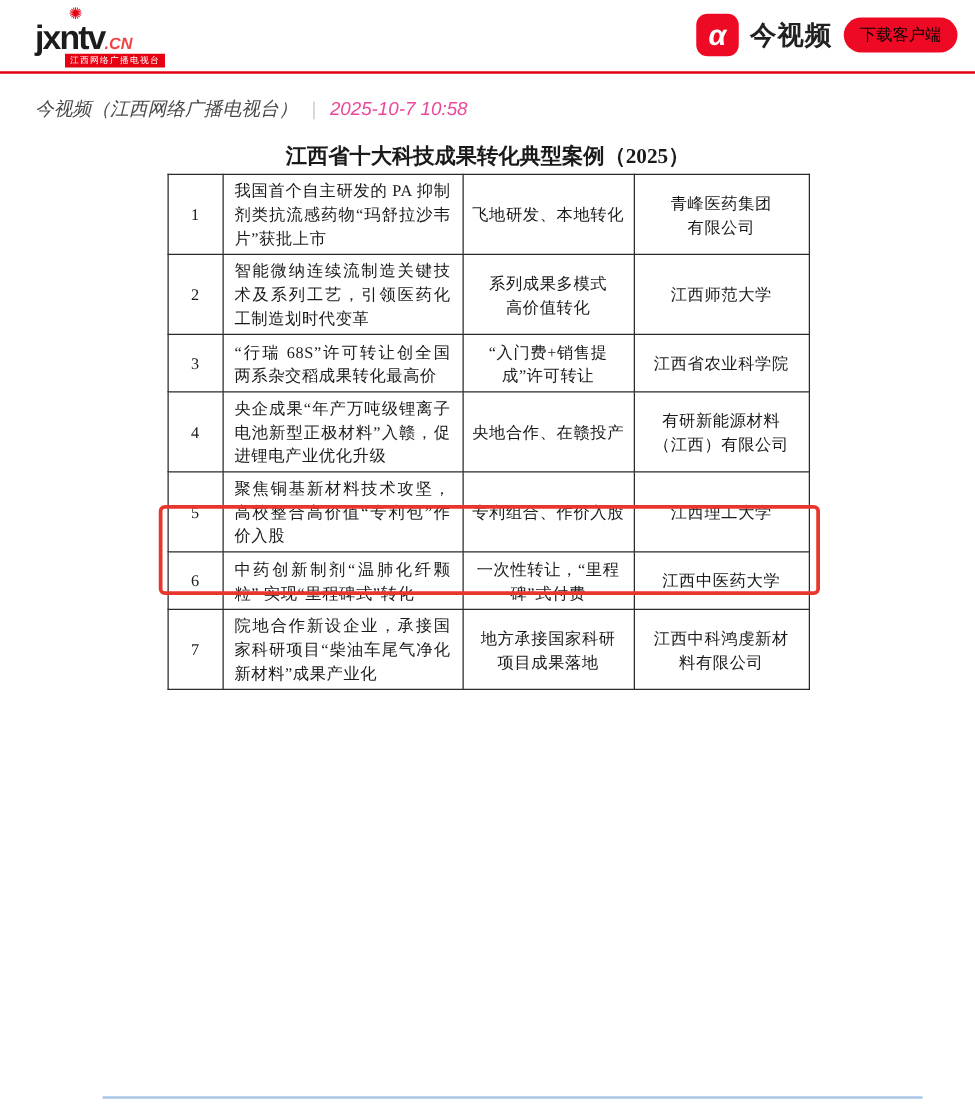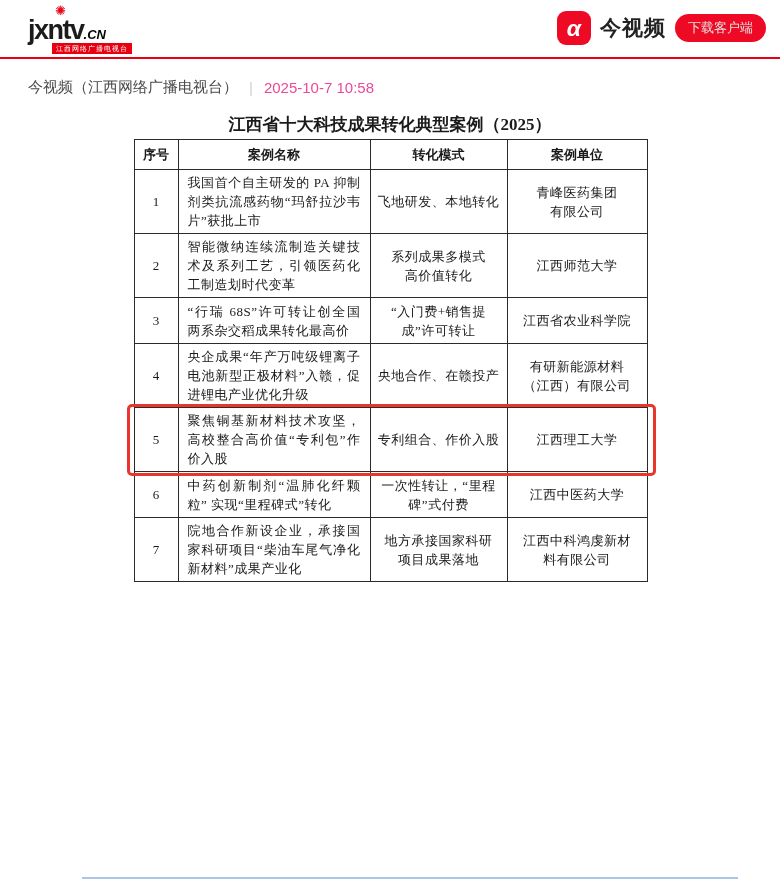--- a/index.html
+++ b/index.html
@@ -5,35 +5,35 @@
   html,body{margin:0;padding:0;background:#fff;}
   .page{width:780px;height:886px;position:relative;overflow:hidden;background:#fff;
         font-family:"Liberation Sans","DejaVu Sans",sans-serif;}
 
   
   .header{position:relative;height:57px;border-bottom:2px solid #e60012;background:#fff;}
   .logo{position:absolute;left:28px;top:6px;width:130px;height:48px;cursor:pointer;}
   .pinwheel{position:absolute;left:27px;top:-2px;color:#e60012;font-size:13px;line-height:13px;}
   .logo-text{position:absolute;left:0;top:9px;white-space:nowrap;}
   .logo-jx{font-weight:800;font-size:27px;letter-spacing:-1.5px;color:#1c1c1c;}
-  .logo-cn{font-style:italic;font-weight:700;font-size:13px;color:#000000;}
+  .logo-cn{font-style:italic;font-weight:700;font-size:13px;color:#ef4444;}
   .logo-banner{position:absolute;left:24px;top:37px;background:#e60012;color:#fff;
                font-size:7px;line-height:9px;padding:1px 4px;letter-spacing:1px;white-space:nowrap;}
   .header-right{position:absolute;right:14px;top:11px;display:flex;align-items:center;gap:9px;}
   .jsp-logo{width:34px;height:34px;background:#ee0a24;border-radius:9px;color:#fff;
             display:flex;align-items:center;justify-content:center;
             font-size:23px;font-weight:bold;font-style:italic;cursor:pointer;}
   .jsp-name{font-size:21px;color:#222;font-weight:700;letter-spacing:1px;}
-  .download-btn{background:#ee0a24;color:#e5e5e5;font-size:13px;padding:5px 13px;border-radius:15px;
+  .download-btn{background:#ee0a24;color:#000000;font-size:13px;padding:5px 13px;border-radius:15px;
                 border:none;cursor:pointer;font-family:inherit;}
 
   
   .article{padding:0 28px;}
   .title{margin-top:33px;font-size:28px;font-weight:700;color:#222;line-height:41px;}
-  .byline{margin-top:19px;font-size:15px;color:#4a4a4a;display:flex;align-items:center;gap:11px;}
+  .byline{margin-top:19px;font-size:15px;color:#4a4a4a;display:flex;align-items:center;gap:11px;font-style:italic;}
   .byline .sep{color:#cfcfcf;}
   .byline .date{color:#ec4899;}
   .para{margin-top:29px;font-size:17px;color:#333;line-height:34px;text-indent:2em;text-align:justify;}
 
   
   .table-box{width:513px;margin:15px auto 0;position:relative;
              font-family:"Liberation Serif","DejaVu Serif",serif;color:#1a1a1a;}
   .table-title{text-align:center;font-size:17px;font-weight:700;line-height:25px;}
   table.cases{border-collapse:collapse;width:100%;margin-top:2px;table-layout:fixed;}
   .cases th,.cases td{border:1px solid #2b2b2b;font-size:13px;padding:2px 4px;vertical-align:middle;}
@@ -75,26 +75,20 @@
     <div class="table-box">
       <div class="table-title">江西省十大科技成果转化典型案例（2025）</div>
       <table class="cases">
         <colgroup>
             <col style="width:44px">
             <col style="width:192px">
             <col style="width:137px">
             <col style="width:140px">
           </colgroup>
         <tbody>
-            <tr>
-          <th>序号</th>
-          <th>案例名称</th>
-          <th>转化模式</th>
-          <th>案例单位</th>
-        </tr>
         <tr class="h60">
           <td class="no">1</td>
           <td class="name">我国首个自主研发的 PA 抑制剂类抗流感药物“玛舒拉沙韦片”获批上市</td>
           <td class="mode">飞地研发、本地转化</td>
           <td class="unit">青峰医药集团
 有限公司</td>
         </tr>
         <tr class="h60">
           <td class="no">2</td>
           <td class="name">智能微纳连续流制造关键技术及系列工艺，引领医药化工制造划时代变革</td>

